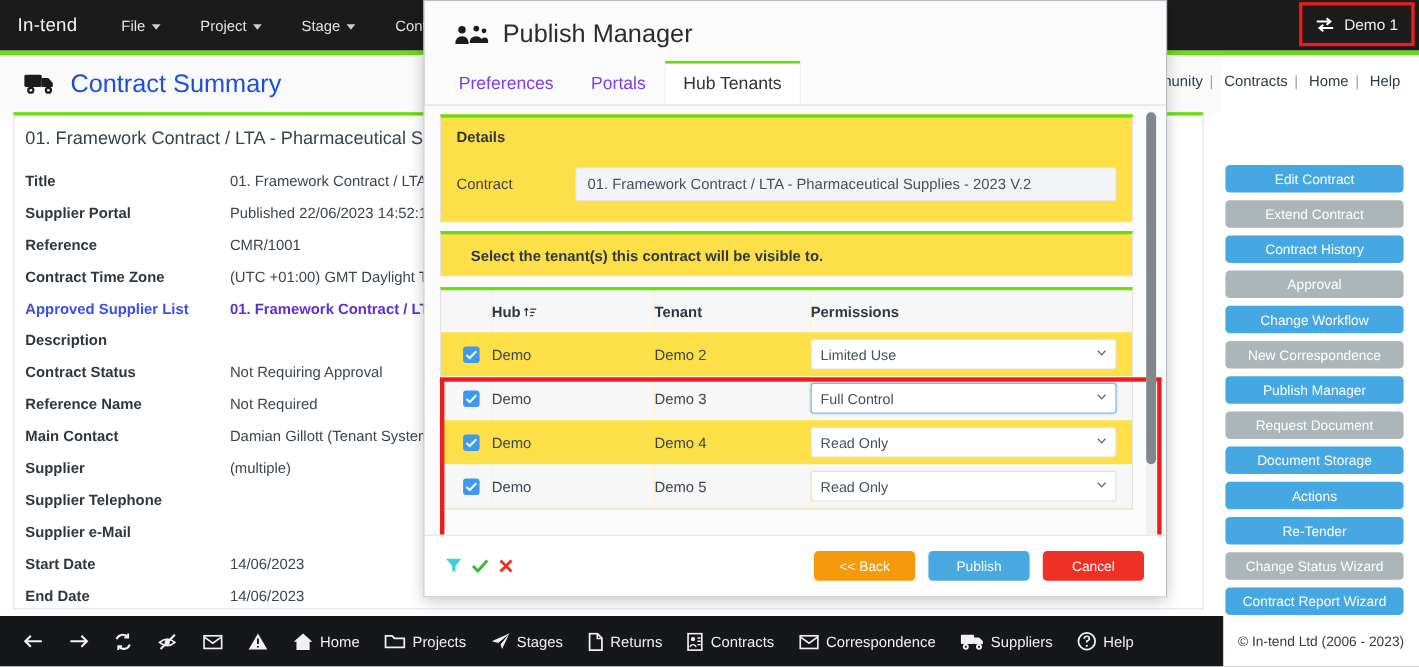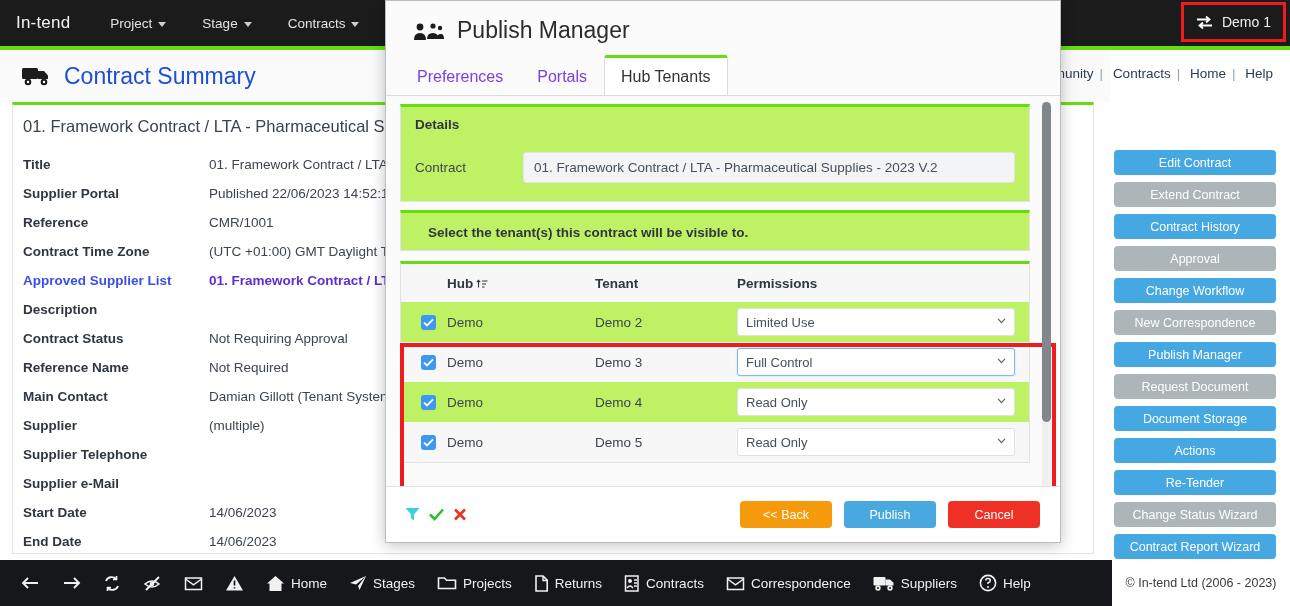--- a/index.html
+++ b/index.html
@@ -110,21 +110,21 @@
     border-top: 3px solid #66dd11; border-radius: 3px 3px 0 0;
   }
   .modal-body {
     flex: 1; position: relative; overflow: hidden;
     border-top: 1px solid #dcdcdc; background: #fbfbfb;
     padding: 0 0 0 0;
   }
   .body-inner { position: absolute; inset: 0; padding: 0 30px 0 14px; }
 
   .panel {
-    background: #bef264; border: 1px solid #e2e2e2; border-top: 3px solid #66dd11;
+    background: #fde047; border: 1px solid #e2e2e2; border-top: 3px solid #66dd11;
     margin-top: 8px;
   }
   .panel-details { padding: 10px 14px 18px; }
   .panel-title { font-weight: bold; font-size: 13.5px; color: #2f3640; }
   .field-row { display: flex; align-items: center; margin-top: 20px; }
   .field-label { width: 108px; font-size: 13.5px; color: #3d4550; }
   .field-box {
     flex: 1; background: #f3f4f6; border: 1px solid #e2e4e7; border-radius: 3px;
     padding: 7px 10px; font-size: 13.5px; color: #44505e;
   }
@@ -204,20 +204,24 @@
   }
   svg { display: block; }
 </style>
 </head>
 <body>
 
 <div class="app">
 
   <div class="topnav">
     <div class="brand">In-tend</div>
+    <div class="topnav-item">
+      <span>File</span>
+      <span class="caret"></span>
+    </div>
     <div class="topnav-item">
       <span>Project</span>
       <span class="caret"></span>
     </div>
     <div class="topnav-item">
       <span>Stage</span>
       <span class="caret"></span>
     </div>
     <div class="topnav-item">
       <span>Contracts</span>
@@ -525,33 +529,33 @@
       <div class="bb-item">
         <span>
           <svg width="19" height="17" viewBox="0 0 19 17">
             <path d="M9.5 1 L18 8.5 H15.5 V16 H3.5 V8.5 H1 Z" fill="#f1f1f1"></path>
           </svg>
         </span>
         <span>Home</span>
       </div>
       <div class="bb-item">
         <span>
+          <svg width="20" height="16" viewBox="0 0 20 16">
+            <path d="M1.5 13.5 V3 h6 l2 2.3 h9 v8.2 z" stroke="#f1f1f1" stroke-width="1.6" fill="none"></path>
+          </svg>
+        </span>
+        <span>Projects</span>
+      </div>
+      <div class="bb-item">
+        <span>
           <svg width="18" height="16" viewBox="0 0 18 16">
             <path d="M17 1 L1 8 L7 9.6 L16.5 1.5 L9 11 L10.5 15 Z" fill="#f1f1f1"></path>
           </svg>
         </span>
         <span>Stages</span>
-      </div>
-      <div class="bb-item">
-        <span>
-          <svg width="20" height="16" viewBox="0 0 20 16">
-            <path d="M1.5 13.5 V3 h6 l2 2.3 h9 v8.2 z" stroke="#f1f1f1" stroke-width="1.6" fill="none"></path>
-          </svg>
-        </span>
-        <span>Projects</span>
       </div>
       <div class="bb-item">
         <span>
           <svg width="15" height="17" viewBox="0 0 15 17">
             <path d="M2 1 h7 l4.2 4.2 V16 H2 Z" stroke="#f1f1f1" stroke-width="1.6" fill="none"></path>
             <path d="M9 1 v4.5 h4.2" stroke="#f1f1f1" stroke-width="1.4" fill="none"></path>
           </svg>
         </span>
         <span>Returns</span>
       </div>

